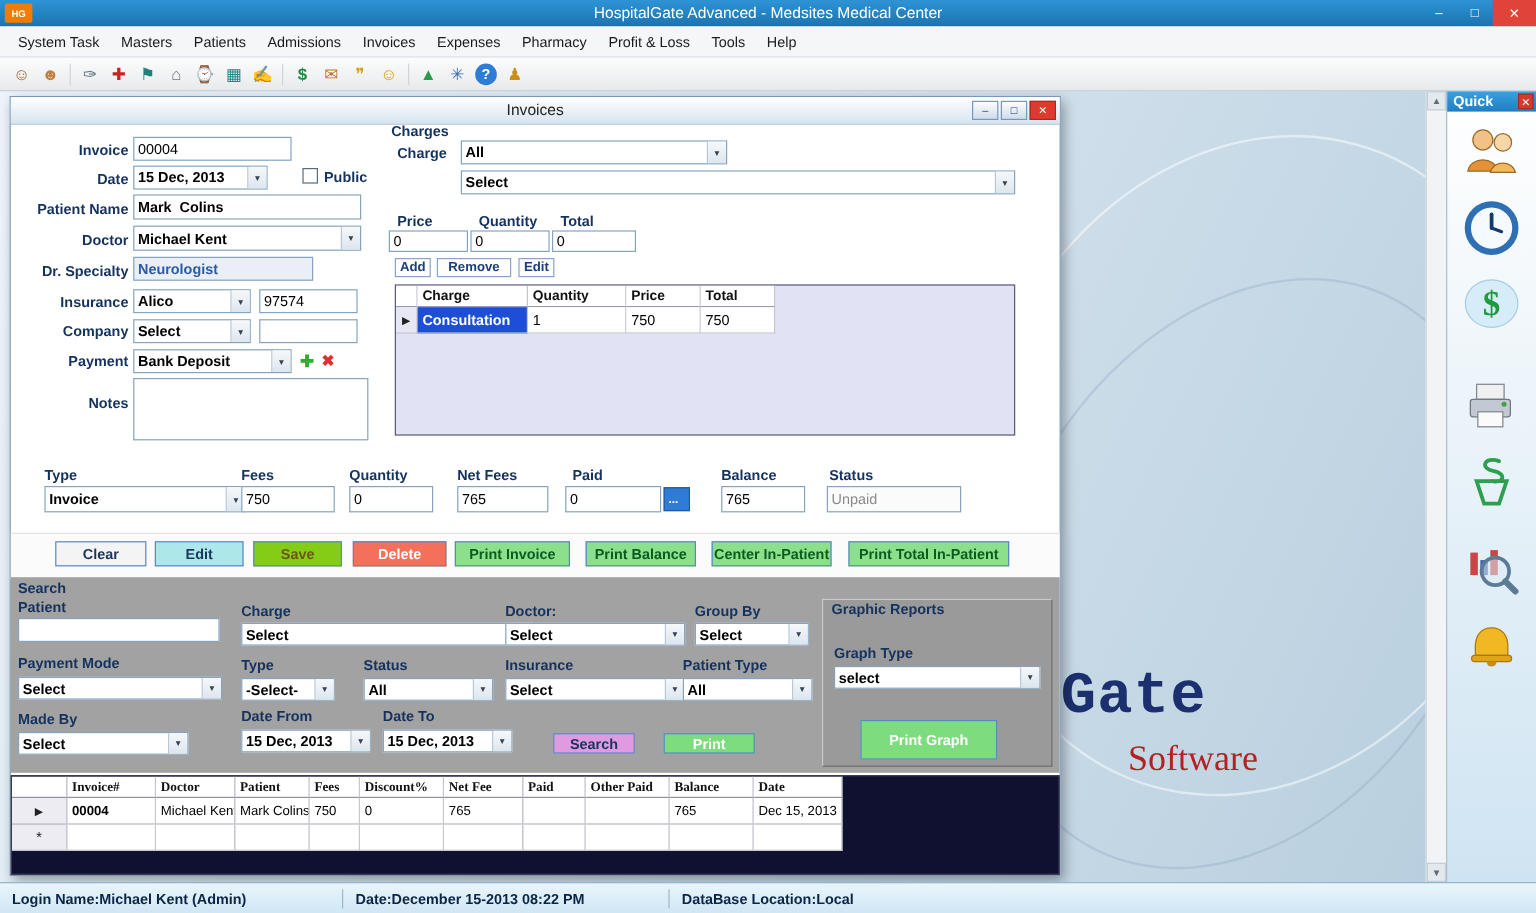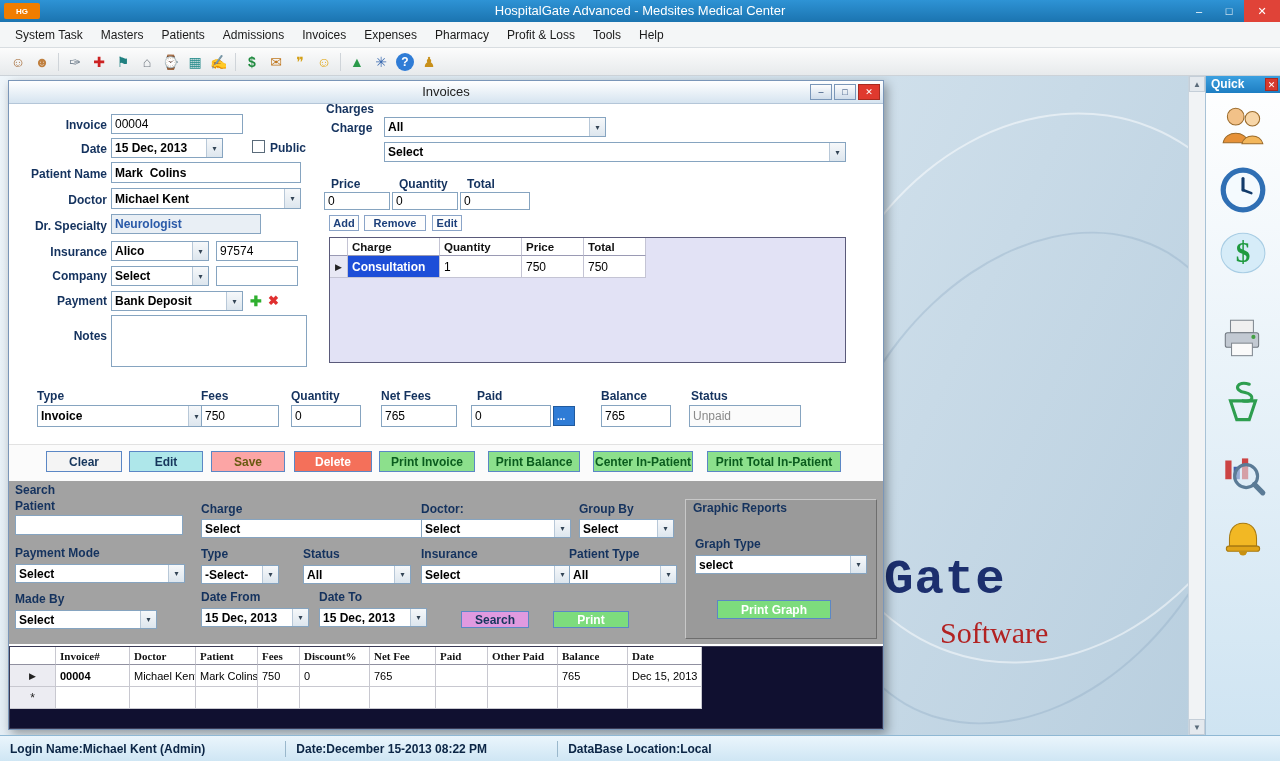--- a/index.html
+++ b/index.html
@@ -2,21 +2,21 @@
 <html><head>
 <meta charset="utf-8">
 <style>
   html,body{margin:0;padding:0;}
   #app{position:relative;width:1280px;height:761px;overflow:hidden;
        font-family:"Liberation Sans",sans-serif;font-size:12px;background:#c9dae8;}
 
   
   .titlebar{position:absolute;left:0;top:0;width:1280px;height:22px;
     background:linear-gradient(#2e93d5,#1b74b0);color:#fff;z-index:10;}
-  .appicon{position:absolute;left:4px;top:3px;width:36px;height:16px;background:#f07d00;
+  .appicon{position:absolute;left:4px;top:3px;width:23px;height:16px;background:#f07d00;
     border-radius:2px;color:#fff;font-size:8px;font-weight:bold;display:flex;align-items:center;justify-content:center;}
   .apptitle{position:absolute;left:0;right:0;top:0;height:22px;line-height:22px;text-align:center;font-size:13px;}
   .capbtns{position:absolute;right:0;top:0;height:22px;display:flex;}
   .capbtn{width:30px;height:22px;display:flex;align-items:center;justify-content:center;font-size:11px;color:#fff;}
   .capclose{width:36px;background:#e04338;}
 
   
   .menubar{position:absolute;left:0;top:22px;width:1280px;height:26px;background:#f4f6f7;
     border-bottom:1px solid #d8dde1;z-index:10;display:flex;align-items:center;padding-left:6px;box-sizing:border-box;}
   .mitem{padding:4px 9px;color:#1a1a1a;font-size:12px;white-space:nowrap;}
@@ -349,21 +349,21 @@
     <input class="tb" style="left: 282px; top: 324px; width: 70px; height: 22px;" value="0">
     <input class="tb" style="left: 372px; top: 324px; width: 76px; height: 22px;" value="765">
     <input class="tb" style="left: 462px; top: 324px; width: 80px; height: 22px;" value="0">
     <div class="dots" style="left:544px;top:325px;width:22px;height:20px;">...</div>
     <input class="tb" style="left: 592px; top: 324px; width: 70px; height: 22px;" value="765">
     <div class="tb" style="left:680px;top:324px;width:112px;height:22px;background:#fbfbfb;color:#8a8a8a;line-height:20px;">Unpaid</div>
 
     <div class="strip"></div>
     <div class="btn" style="left:37px;top:370px;width:76px;height:21px;background:#f4f4f4;color:#16365c;">Clear</div>
     <div class="btn" style="left:120px;top:370px;width:74px;height:21px;background:#aee7ea;color:#16365c;">Edit</div>
-    <div class="btn" style="left:202px;top:370px;width:74px;height:21px;background:#fca5a5;color:#6a5a10;">Save</div>
+    <div class="btn" style="left:202px;top:370px;width:74px;height:21px;background:#84cc16;color:#6a5a10;">Save</div>
     <div class="btn" style="left:285px;top:370px;width:78px;height:21px;background:#f4705a;color:#fff;">Delete</div>
     <div class="btn" style="left:370px;top:370px;width:96px;height:21px;background:#8ce08c;color:#0a5c1e;">Print Invoice</div>
     <div class="btn" style="left:479px;top:370px;width:92px;height:21px;background:#8ce08c;color:#0a5c1e;">Print Balance</div>
     <div class="btn" style="left:584px;top:370px;width:100px;height:21px;background:#8ce08c;color:#0a5c1e;">Center In-Patient</div>
     <div class="btn" style="left:698px;top:370px;width:134px;height:21px;background:#8ce08c;color:#0a5c1e;">Print Total In-Patient</div>
 
     <div class="spanel"></div>
     <div class="lbl" style="left:6px;top:402px;">Search</div>
     <div class="lbl" style="left:6px;top:418px;">Patient</div>
     <input class="tb" style="left: 6px; top: 434px; width: 168px; height: 20px;" value="">
@@ -425,21 +425,21 @@
     <div class="btn btn-search" style="left:452px;top:530px;width:68px;height:17px;">Search</div>
     <div class="btn btn-printg" style="left:544px;top:530px;width:76px;height:17px;">Print</div>
 
     <div class="gbox"></div>
     <div class="lbl" style="left:684px;top:420px;">Graphic  Reports</div>
     <div class="lbl" style="left:686px;top:456px;">Graph Type</div>
     <div class="combo" style="left:686px;top:474px;width:172px;height:19px;">
       <span class="cv bold">select</span>
       <span class="ca"></span>
     </div>
-    <div class="btn btn-printg" style="left:708px;top:519px;width:114px;height:19px;">Print Graph</div>
+    <div class="btn btn-printg" style="left:708px;top:519px;width:114px;height:33px;">Print Graph</div>
 
     <div class="rgrid">
       <div class="rghead">
         <div class="rgh" style="width:46px;"></div>
         <div class="rgh" style="width:74px;">Invoice#</div>
         <div class="rgh" style="width:66px;">Doctor</div>
         <div class="rgh" style="width:62px;">Patient</div>
         <div class="rgh" style="width:42px;">Fees</div>
         <div class="rgh" style="width:70px;">Discount%</div>
         <div class="rgh" style="width:66px;">Net Fee</div>

